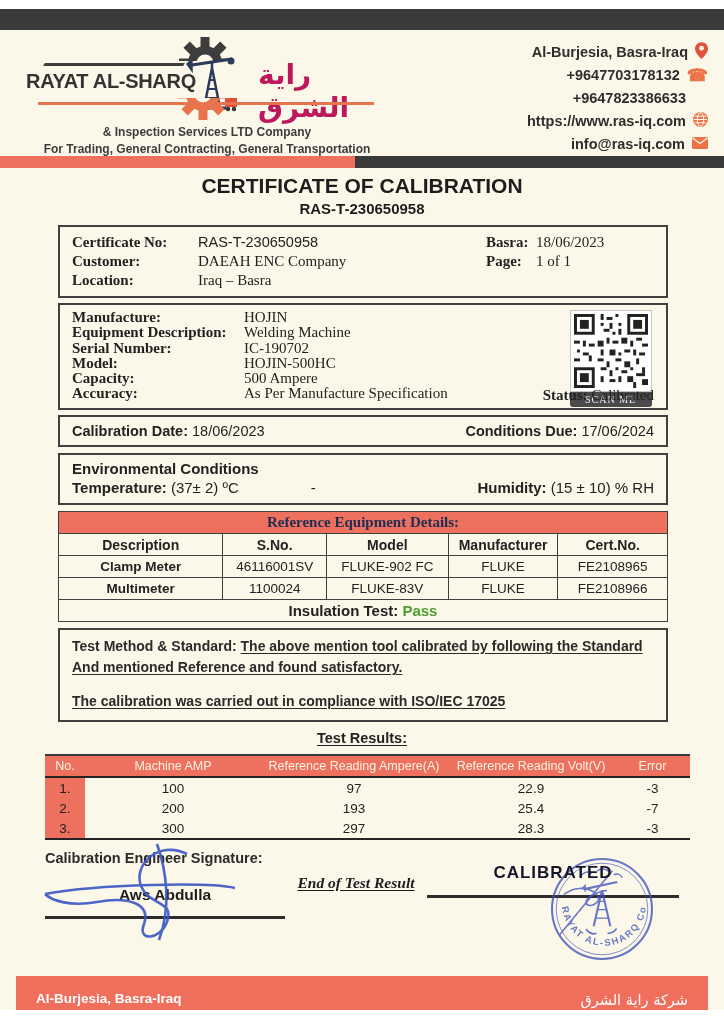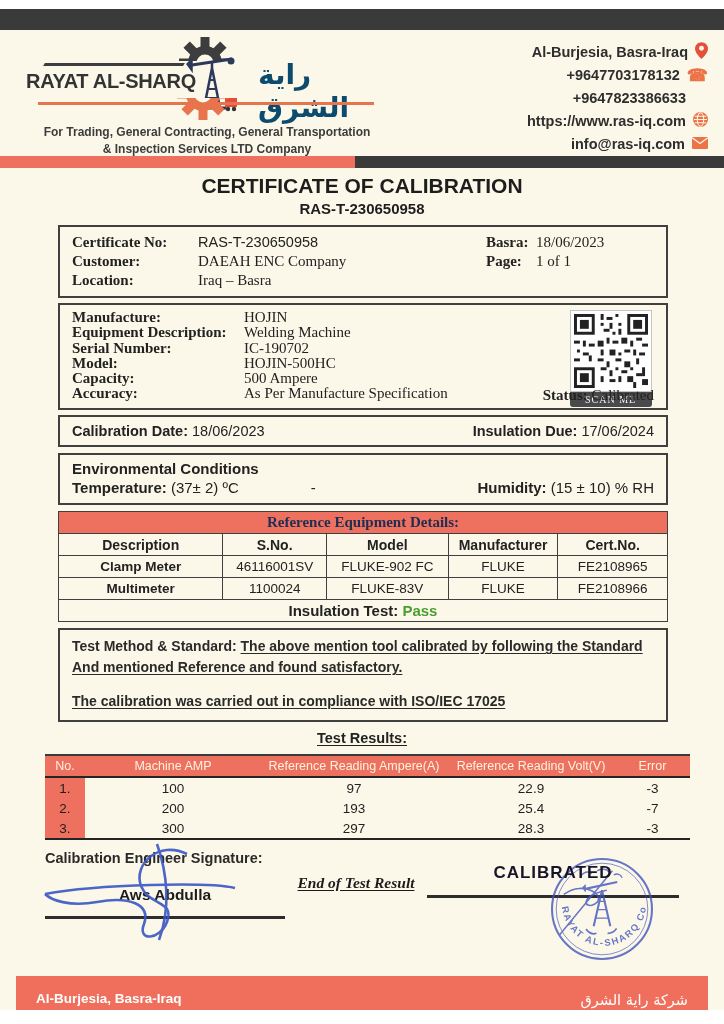--- a/index.html
+++ b/index.html
@@ -15,21 +15,21 @@
   .logo-art{position:relative;height:84px;}
   .gear-top{position:absolute;left:152px;top:0;width:54px;height:25px;overflow:hidden;}
   .gear-bottom{position:absolute;left:150px;top:62px;width:54px;height:22px;overflow:hidden;}
   .gear-bottom svg{margin-top:-31px;}
   .swoosh-dark{position:absolute;left:18px;top:27px;width:140px;height:3px;background:#3d3d3d;
                transform:skewX(-30deg);}
   .swoosh-orange{position:absolute;left:12px;top:66px;width:336px;height:3px;background:#e8744e;}
   .company-name{position:absolute;left:0;top:34px;font-size:20px;font-weight:bold;color:#333;
                 letter-spacing:-0.3px;}
   .pumpjack{position:absolute;left:158px;top:16px;}
-  .company-name-ar{position:absolute;left:232px;top:22px;font-size:28px;font-weight:bold;color:#0c4a6e;
+  .company-name-ar{position:absolute;left:232px;top:22px;font-size:28px;font-weight:bold;color:#be185d;
                    font-family:"DejaVu Sans",sans-serif;}
   .tagline{margin-top:4px;width:362px;text-align:center;font-weight:bold;font-size:12px;
            color:#3c3c3c;line-height:1.45;}
   .contacts{margin-left:auto;margin-right:16px;padding-top:12px;display:flex;flex-direction:column;
             gap:3px;align-items:flex-end;}
   .contact-row{display:flex;align-items:center;gap:7px;font-weight:bold;font-size:14.5px;
                color:#2e2e2e;height:21px;}
   .icon-phone{color:#ec7347;font-size:17px;line-height:1;}
   .icon-spacer{width:15px;}
 
@@ -174,22 +174,22 @@
                 <rect x="-4.5" y="-26" width="9" height="11" transform="rotate(270)"></rect>
                 <rect x="-4.5" y="-26" width="9" height="11" transform="rotate(315)"></rect>
               </g>
               <circle r="17"></circle>
               <circle r="8.5" fill="#fcf8e9"></circle>
             </g>
           </svg>
         </div>
       </div>
       <div class="tagline">
+        <div>&amp; Inspection Services LTD Company</div>
         <div>For Trading, General Contracting, General Transportation</div>
-        <div>&amp; Inspection Services LTD Company</div>
       </div>
     </div>
 
     <div class="contacts">
       <div class="contact-row">
         <span>Al-Burjesia, Basra-Iraq</span>
         <span>
           <svg width="13" height="17" viewBox="0 0 14 18">
               <path d="M7,0 C3.1,0 0,3.1 0,7 c0,5 7,11 7,11 s7,-6 7,-11 C14,3.1 10.9,0 7,0 Z" fill="#e4503c"></path>
               <circle cx="7" cy="6.6" r="2.6" fill="#fcf8e9"></circle>
@@ -350,21 +350,21 @@
       <span>Calibrated</span>
     </div>
   </div>
 
   <div class="box caldate-box">
     <div>
       <span class="b">Calibration Date:</span>
       <span>18/06/2023</span>
     </div>
     <div>
-      <span class="b">Insulation Due:</span>
+      <span class="b">Conditions Due:</span>
       <span>17/06/2024</span>
     </div>
   </div>
 
   <div class="box env-box">
     <div class="b">Environmental Conditions</div>
     <div class="env-line2">
       <span>
         <span class="b">Temperature:</span>
         <span>(37± 2) ºC</span>

